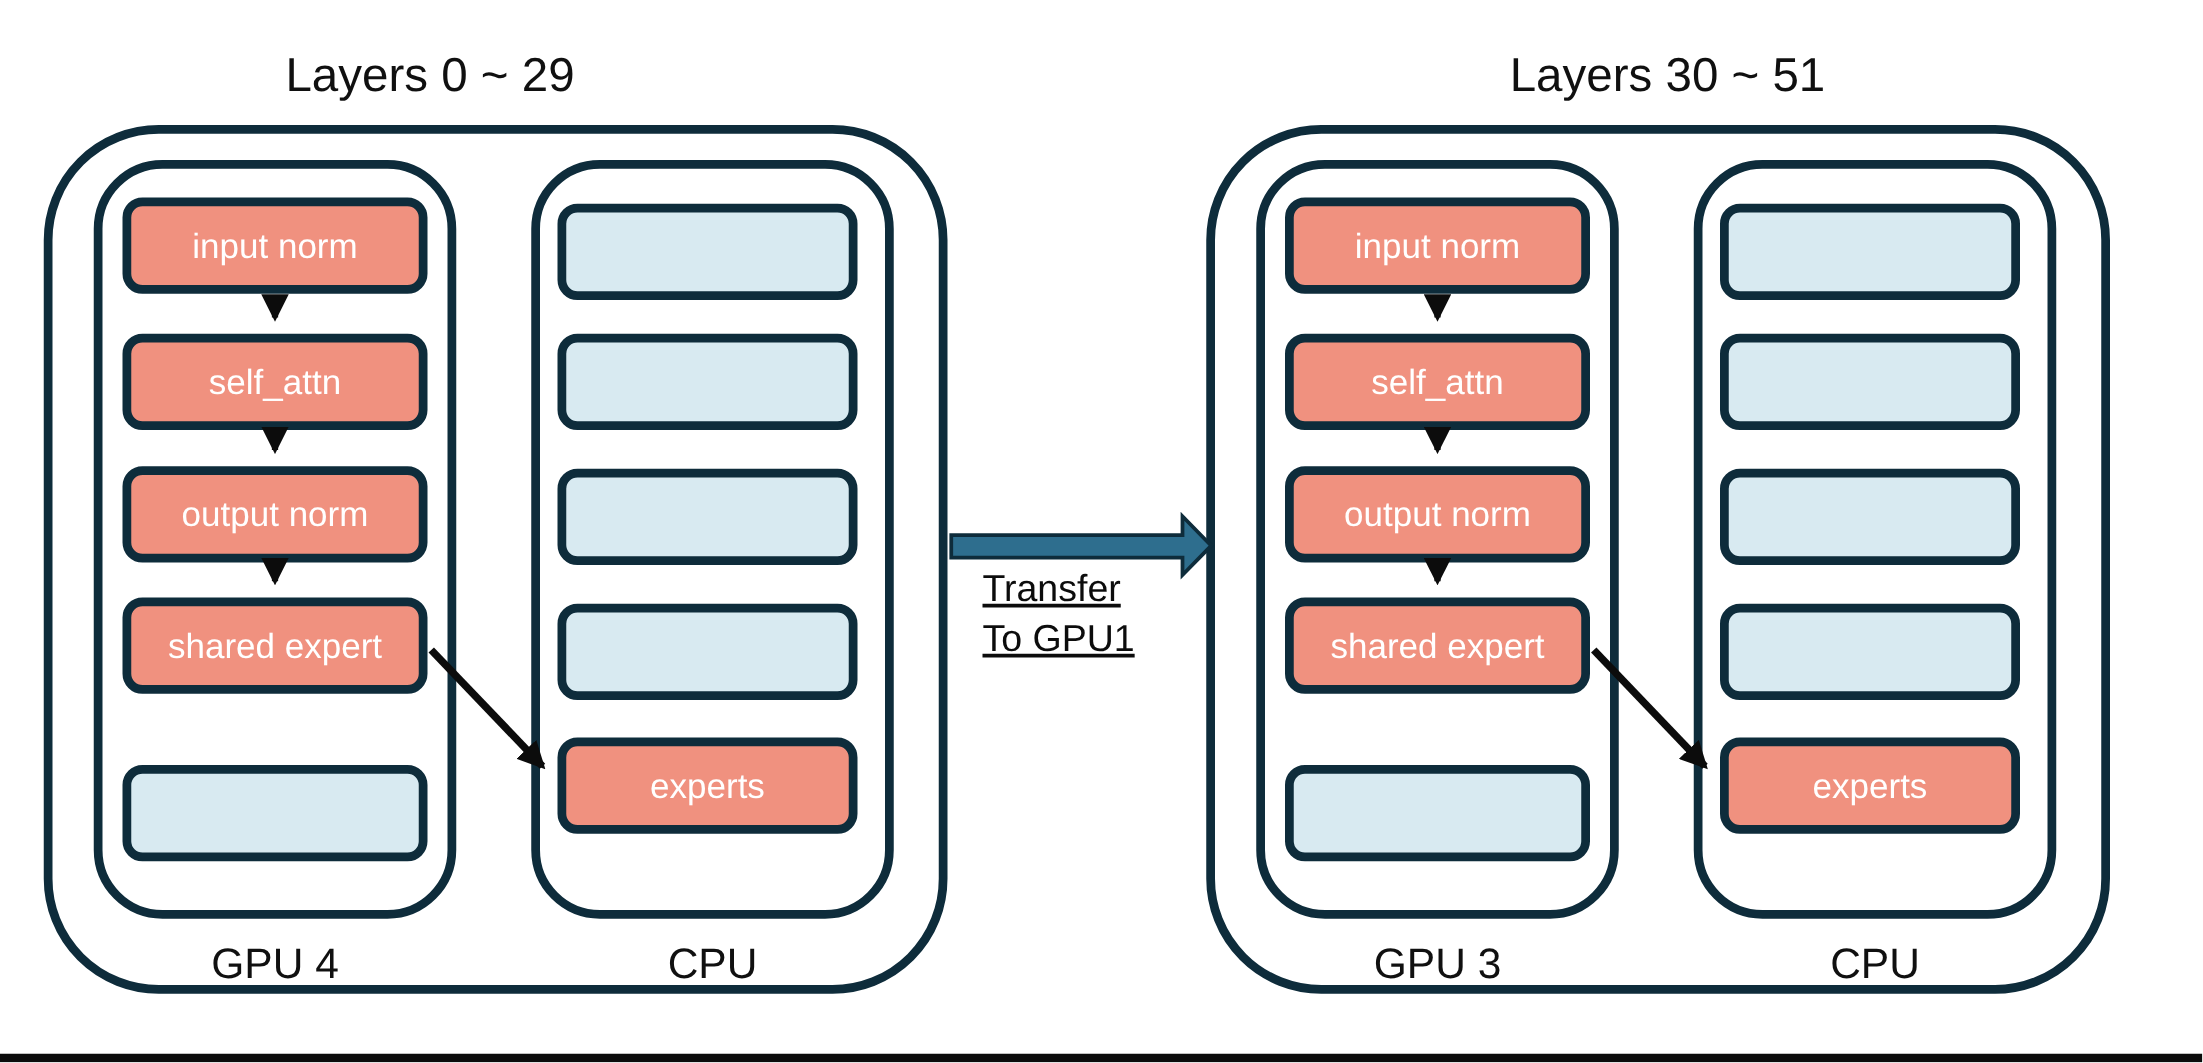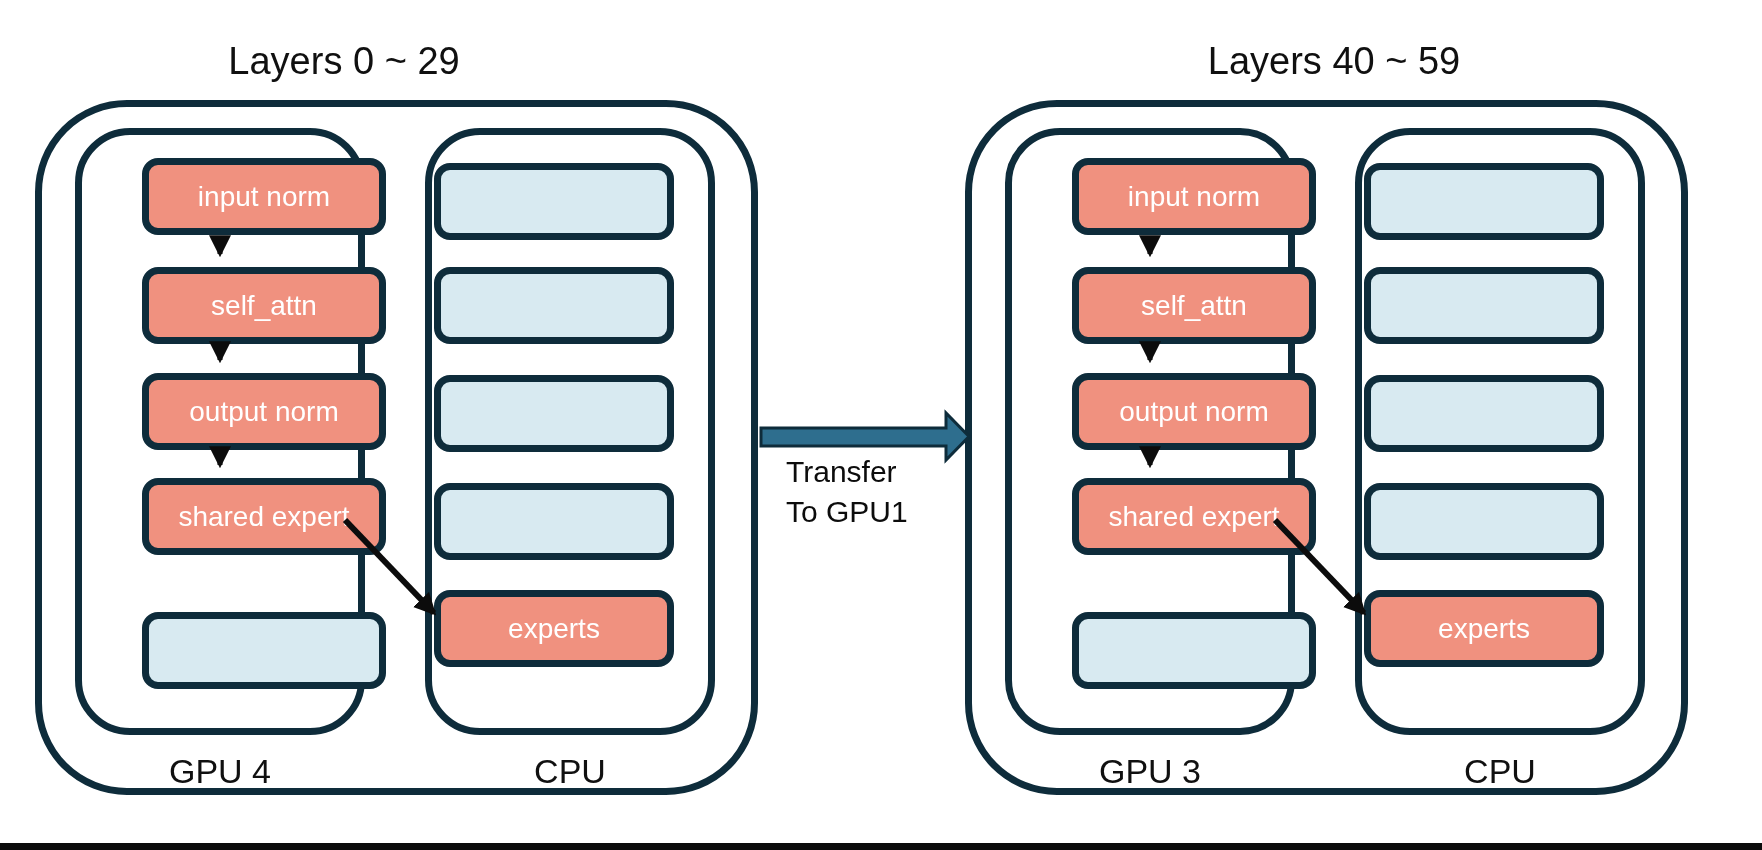--- a/index.html
+++ b/index.html
@@ -59,22 +59,22 @@
     border: 7px solid #0e2c3b;
     border-radius: 16px;
     box-sizing: border-box;
     display: flex;
     align-items: center;
     justify-content: center;
     font-size: 28px;
     color: #ffffff;
     white-space: nowrap;
   }
-  .gpu-box { left: 98px; width: 244px; margin-left: 44px; }
-  .cpu-box { left: 434px; width: 240px; }
+  .gpu-box { left: 98px; width: 244px; }
+  .cpu-box { left: 446px; width: 240px; }
   .salmon { background: #f0917f; }
   .blue   { background: #d8eaf1; }
   .col-label {
     position: absolute;
     top: 752px;
     transform: translateX(-50%);
     font-size: 34px;
     color: #101010;
     white-space: nowrap;
   }
@@ -85,20 +85,21 @@
     pointer-events: none;
   }
   .transfer-label {
     position: absolute;
     left: 786px;
     top: 452px;
     font-size: 30px;
     line-height: 40px;
     color: #0c0c0c;
     white-space: nowrap;
+    text-decoration: underline;
   }
   .bottom-border {
     position: absolute;
     left: 0;
     top: 843px;
     width: 1762px;
     height: 7px;
     background: #0b0b0b;
   }
 </style>
@@ -124,21 +125,21 @@
     <div class="box cpu-box blue" style="top:267px;"></div>
     <div class="box cpu-box blue" style="top:375px;"></div>
     <div class="box cpu-box blue" style="top:483px;"></div>
     <div class="box cpu-box salmon" style="top:590px;">experts</div>
 
     <div class="col-label" style="left:220px;">GPU 4</div>
     <div class="col-label" style="left:570px;">CPU</div>
   </div>
 
   <div class="group" style="left:930px;">
-    <div class="group-title" style="left:404px;">Layers 40 ~ 59</div>
+    <div class="group-title" style="left:404px;">Layers 30 ~ 51</div>
     <div class="outer-container"></div>
 
     <div class="inner-container inner-gpu"></div>
     <div class="inner-container inner-cpu"></div>
 
     <div class="box gpu-box salmon" style="top:158px;">input norm</div>
     <div class="box gpu-box salmon" style="top:267px;">self_attn</div>
     <div class="box gpu-box salmon" style="top:373px;">output norm</div>
     <div class="box gpu-box salmon" style="top:478px;">shared expert</div>
     <div class="box gpu-box blue" style="top:612px;"></div>

